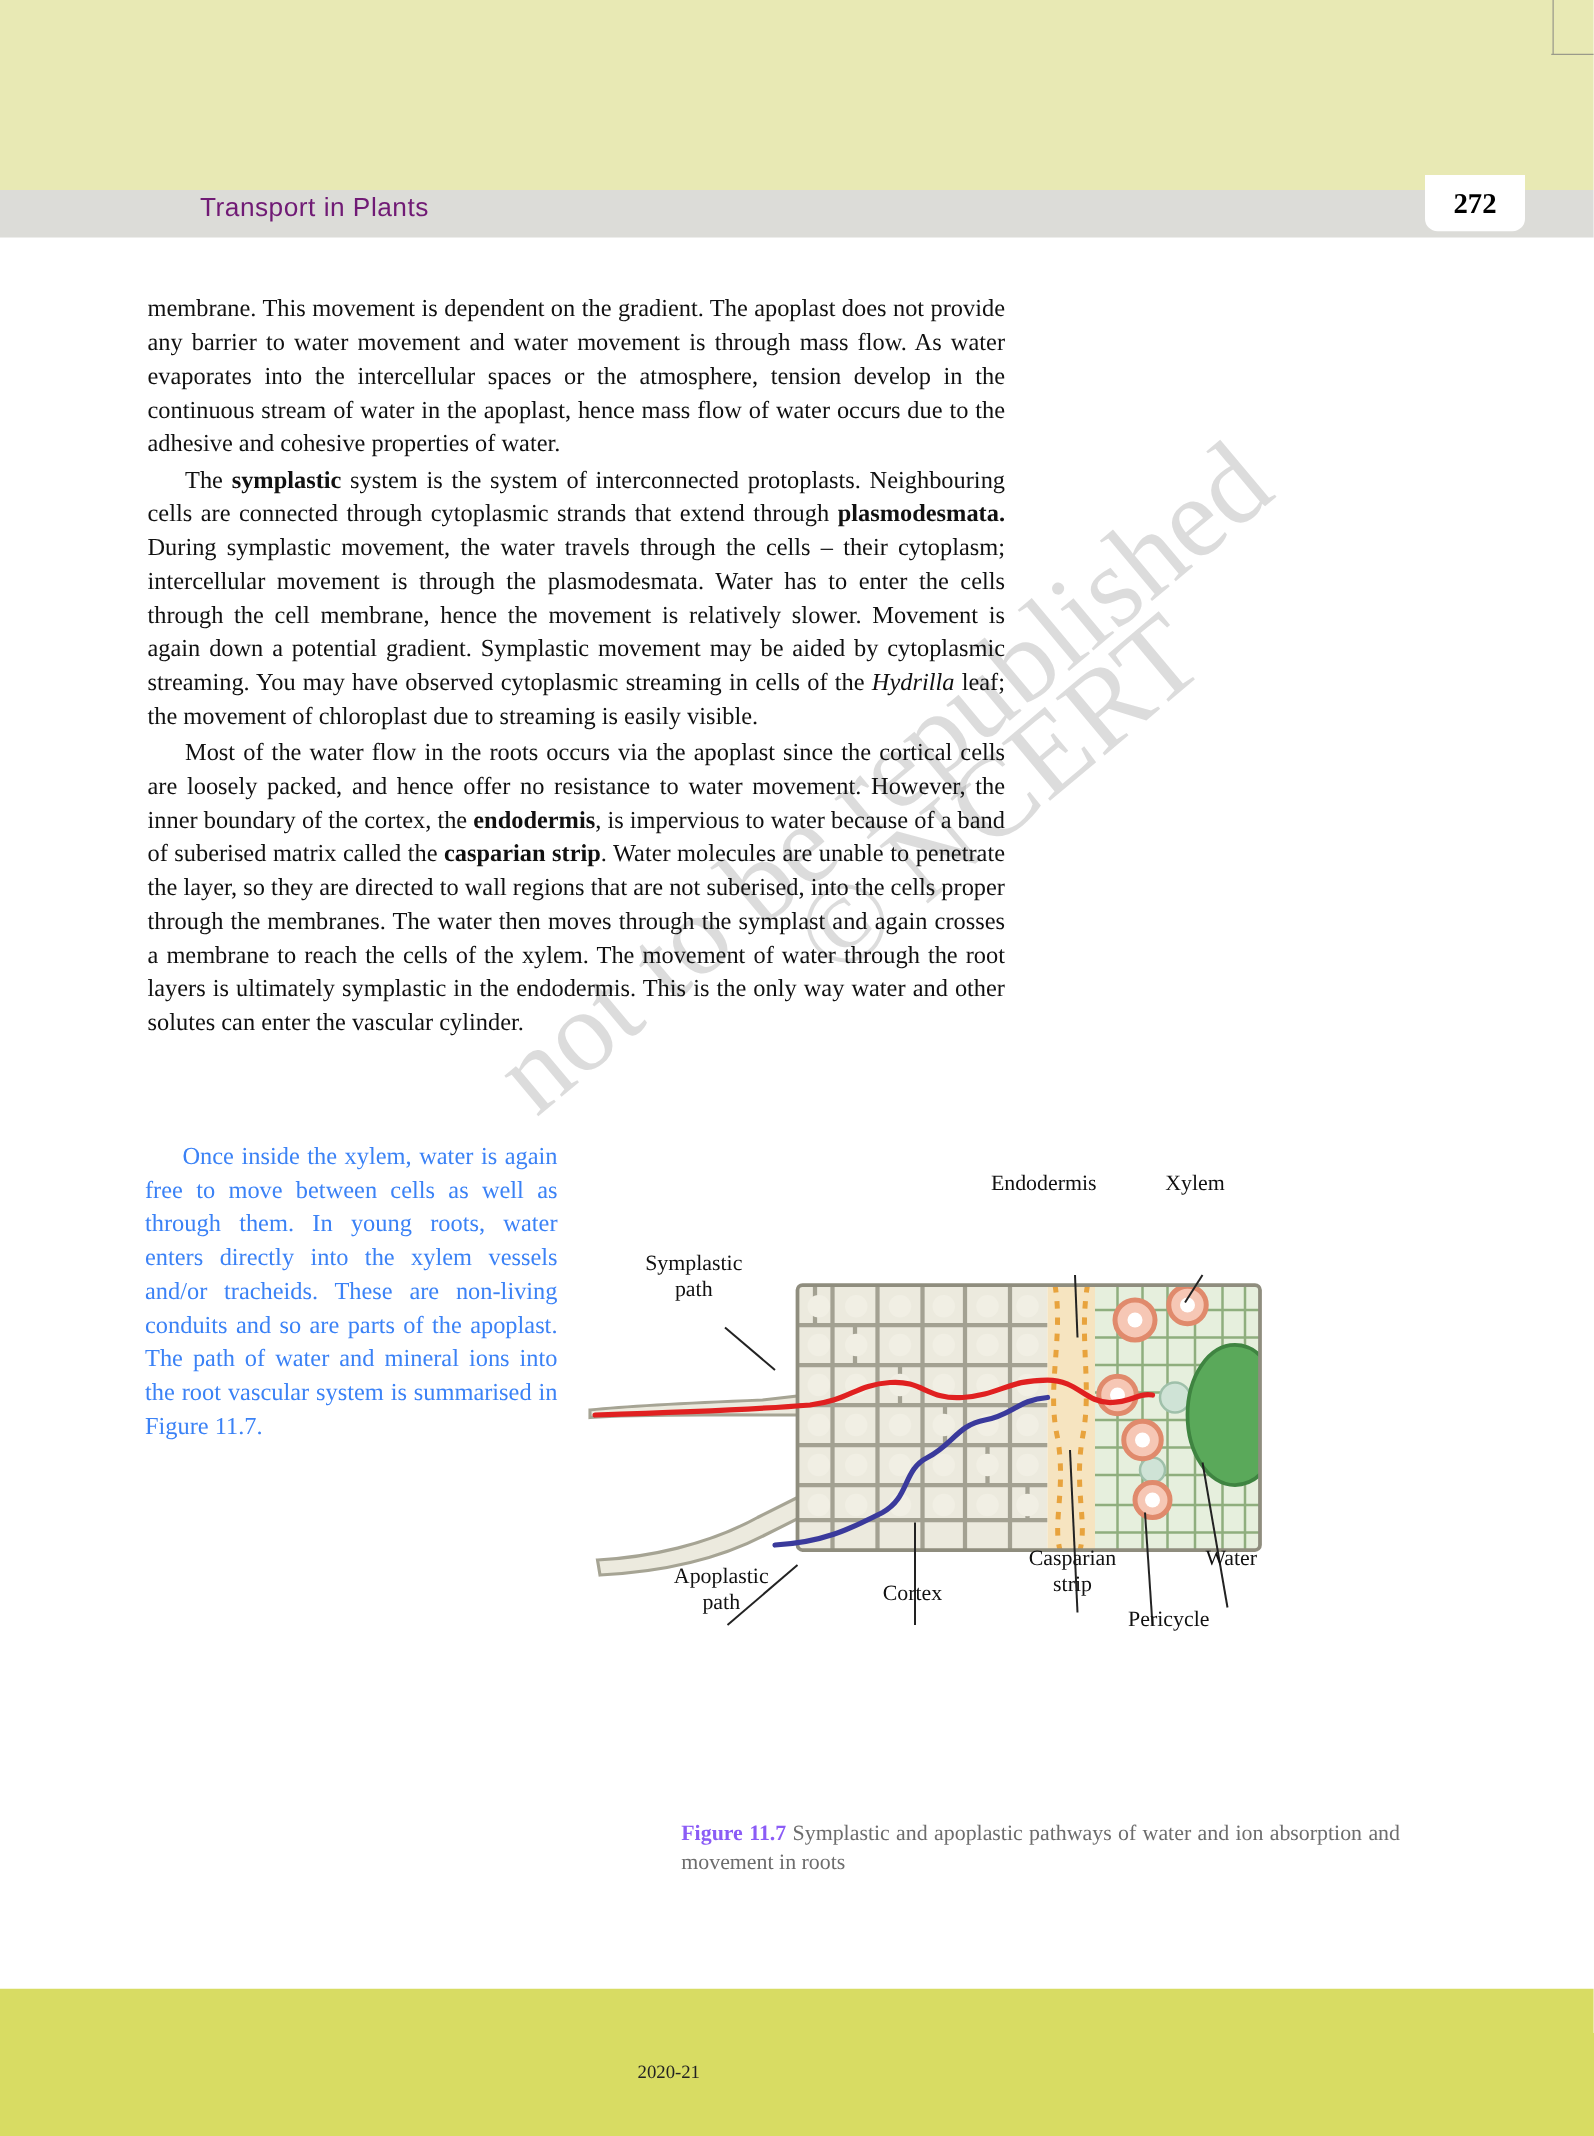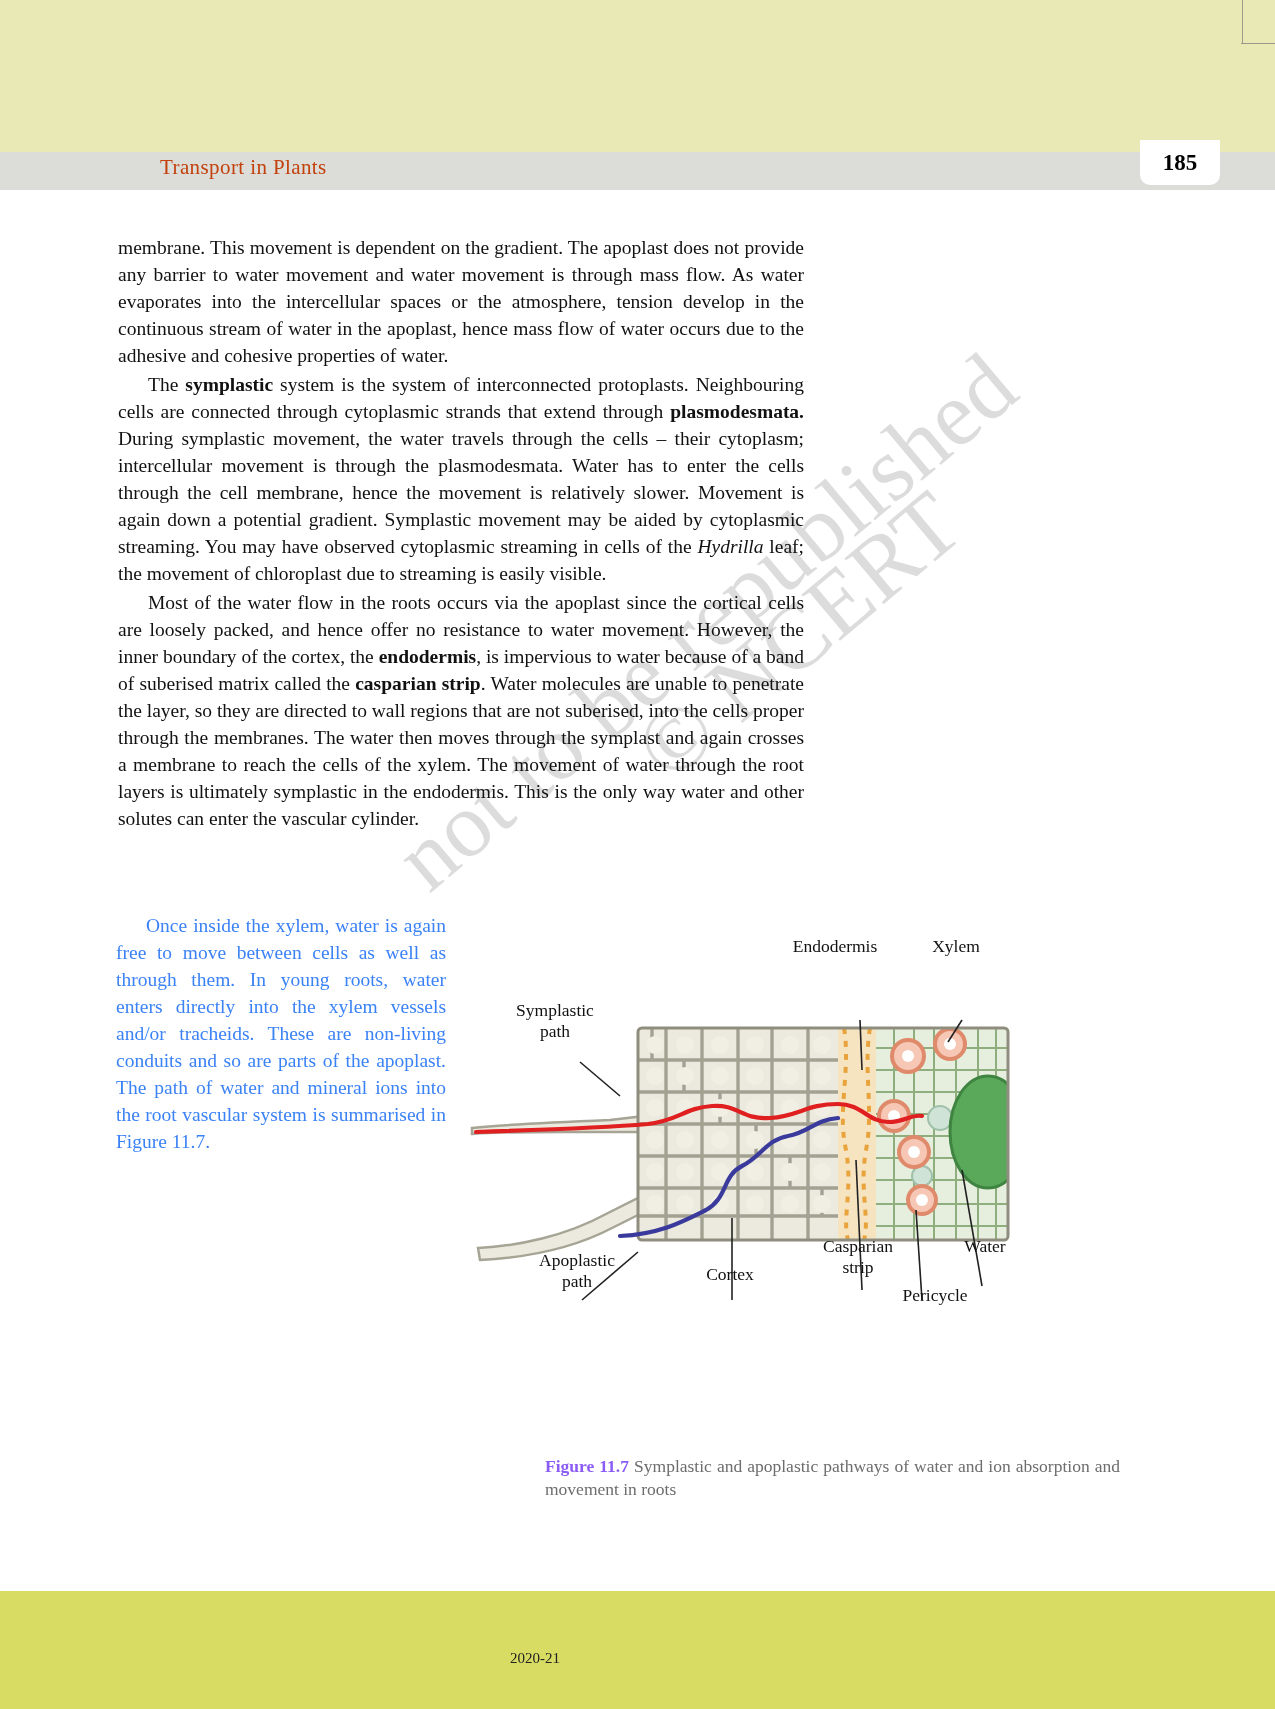--- a/index.html
+++ b/index.html
@@ -41,24 +41,24 @@
   .corner-mark2 {
     position: absolute;
     right: 0; top: 43px;
     width: 34px; height: 1px;
     background: #9a9a8a;
   }
 
   .running-head {
     position: absolute;
     left: 160px; top: 155px;
-    font-family: Liberation Serif, serif;
+    font-family: Liberation Sans, sans-serif;
     font-size: 17px;
     letter-spacing: 0.4px;
-    color: #c2410c;
+    color: #701a75;
   }
   .running-head .sc { font-size: 21px; }
 
   .page-num-box {
     position: absolute;
     right: 55px; top: 140px;
     width: 80px; height: 45px;
     background: #ffffff;
     border-radius: 0 0 10px 10px;
     box-shadow: 0 0 0 0 #fff;
@@ -177,21 +177,21 @@
 <div class="top-band-strip"></div>
 <div class="corner-mark"></div>
 <div class="corner-mark2"></div>
 <div class="bottom-band"></div>
 
 <div class="running-head">
   <span class="sc">Transport in Plants</span>
 </div>
 
 <div class="page-num-box">
-  <span>185</span>
+  <span>272</span>
 </div>
 
 <div class="footer-year">2020-21</div>
 
 <div class="watermark">
   <div class="wm-text wm1">© NCERT</div>
   <div class="wm-text wm2">not to be republished</div>
 </div>
 
 <div class="col-text">

